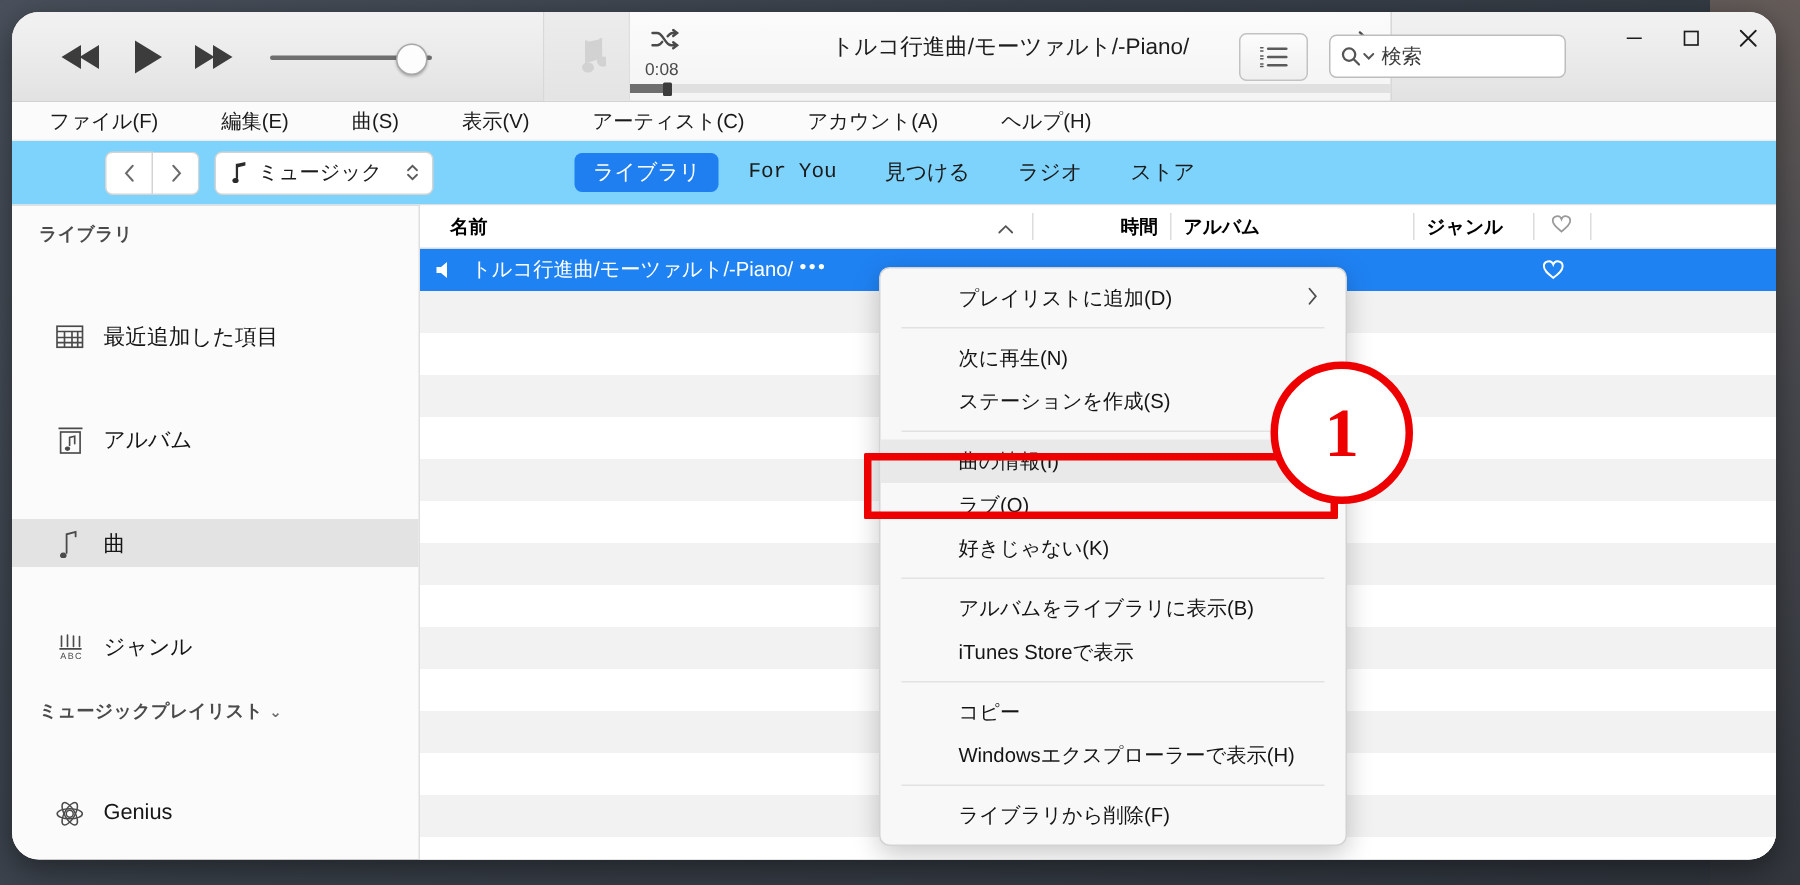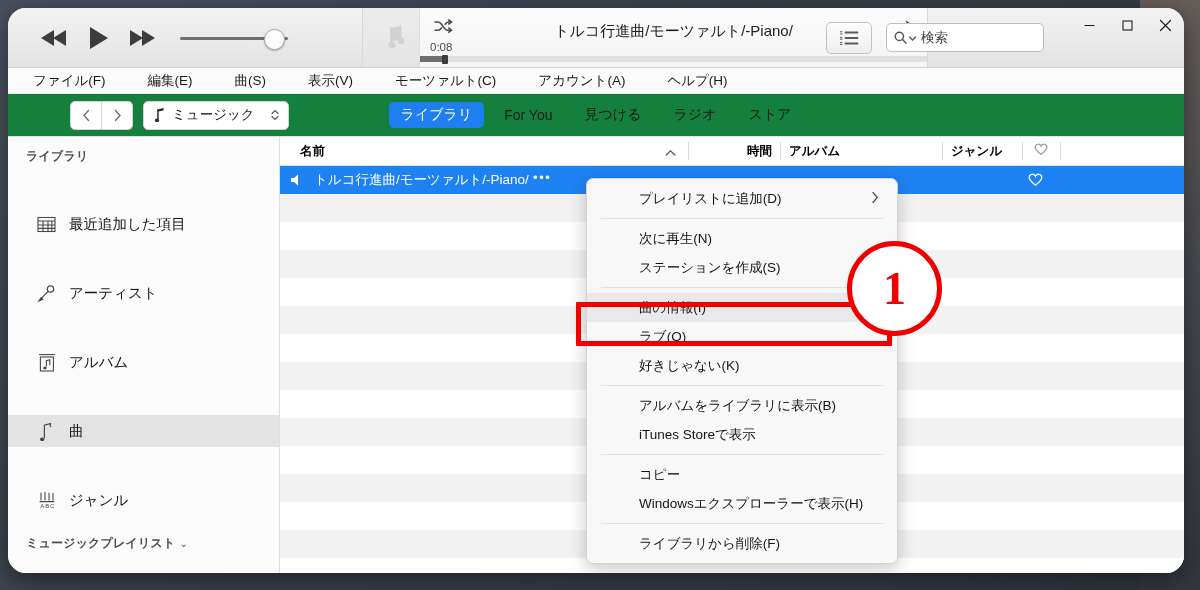--- a/index.html
+++ b/index.html
@@ -174,23 +174,23 @@
   .menuitem {
     font-size: 13.5px; color: #1a1a1a;
     padding: 0 11px;
     white-space: nowrap;
   }
 
   
   .navbar {
     position: relative;
     height: 42px;
-    background: #15803d;
+    background: #7dd3fc;
     border-bottom: 1px solid #e0e0e0;
-    display: flex; align-items: center;
+    display: flex; align-items: center; font-family: Liberation Mono, monospace;
   }
   .navarrows { display:flex; margin-left: 62px; }
   .navarrow {
     width: 30px; height: 27px;
     border: 1px solid #d4d4d4;
     background: #fff;
     display:flex; align-items:center; justify-content:center;
     color:#6a6a6a;
   }
   .navarrow.first { border-radius: 5px 0 0 5px; }
@@ -486,21 +486,21 @@
           </div>
         </div>
       </div>
     </div>
 
     <div class="menubar">
       <div class="menuitem">ファイル(F)</div>
       <div class="menuitem">編集(E)</div>
       <div class="menuitem">曲(S)</div>
       <div class="menuitem">表示(V)</div>
-      <div class="menuitem">モーツァルト(C)</div>
+      <div class="menuitem">アーティスト(C)</div>
       <div class="menuitem">アカウント(A)</div>
       <div class="menuitem">ヘルプ(H)</div>
     </div>
 
     <div class="navbar">
       <div class="navarrows">
         <div class="navarrow first">
           <svg width="9" height="13" viewBox="0 0 9 13" fill="none" stroke="currentColor" stroke-width="1.3" stroke-linecap="round">
               <path d="M6.5 1.5 2 6.5 6.5 11.5"></path>
             </svg>
@@ -544,30 +544,20 @@
         <div class="side-item">
           <span class="side-ico">
             <svg width="19" height="17" viewBox="0 0 19 17" fill="none" stroke="currentColor" stroke-width="1.1">
               <rect x="1" y="1.5" width="17" height="14"></rect>
               <path d="M1 5h17M1 9h17M1 12.4h17M6 5v10.5M11 5v10.5M14.8 5v10.5"></path>
             </svg>
           </span>
           <span class="side-label">最近追加した項目</span>
         </div>
 
-        <div class="side-item">
-          <span class="side-ico">
-            <svg width="19" height="19" viewBox="0 0 19 19" fill="none" stroke="currentColor" stroke-width="1.2" stroke-linecap="round">
-              <circle cx="13.5" cy="5" r="3.2"></circle>
-              <path d="M11.2 7.3 3 15.6"></path>
-                <path d="M2 17l2.1-3.2 1.5 1.5z" fill="currentColor"></path>
-            </svg>
-          </span>
-          <span class="side-label">アーティスト</span>
-        </div>
 
         <div class="side-item">
           <span class="side-ico">
             <svg width="18" height="19" viewBox="0 0 18 19" fill="none" stroke="currentColor" stroke-width="1.1">
               <rect x="2.4" y="4" width="13" height="14"></rect>
               <path d="M1 1.6h16"></path>
               <path d="M7 13.6a1.8 1.5 0 1 0 .01 0z" fill="currentColor" stroke="none"></path>
               <path d="M8.4 13V7.6l3.4-.8v5" stroke-linecap="round"></path>
             </svg>
           </span>

